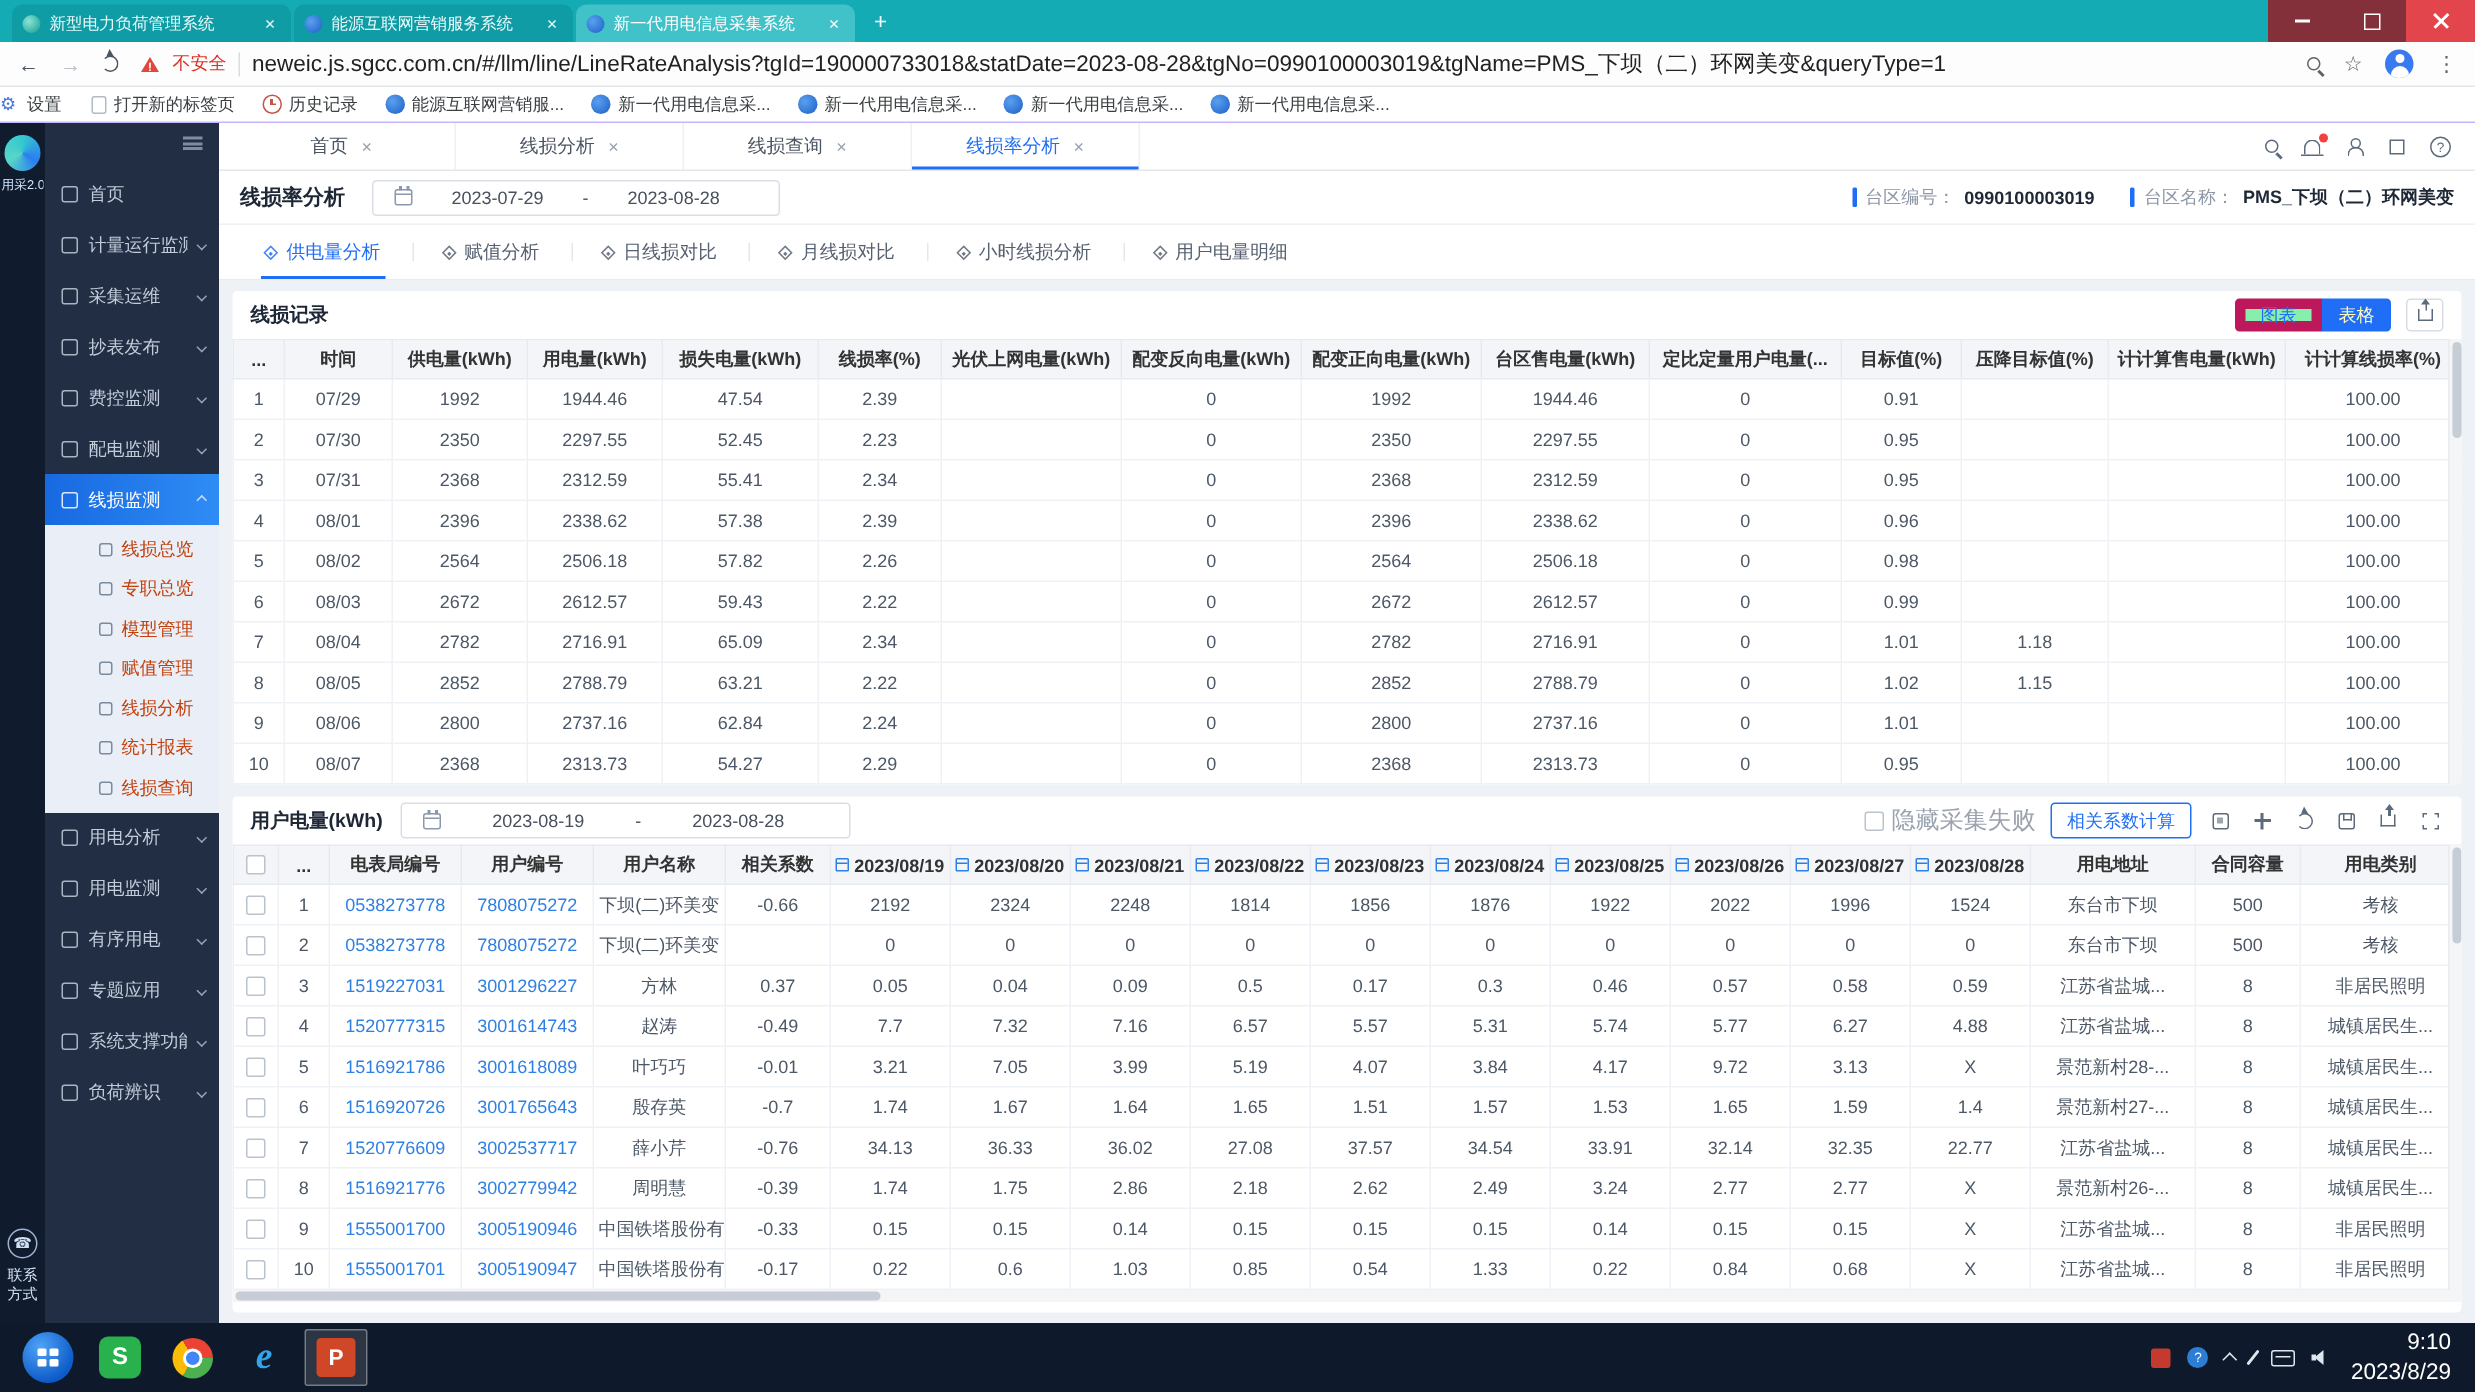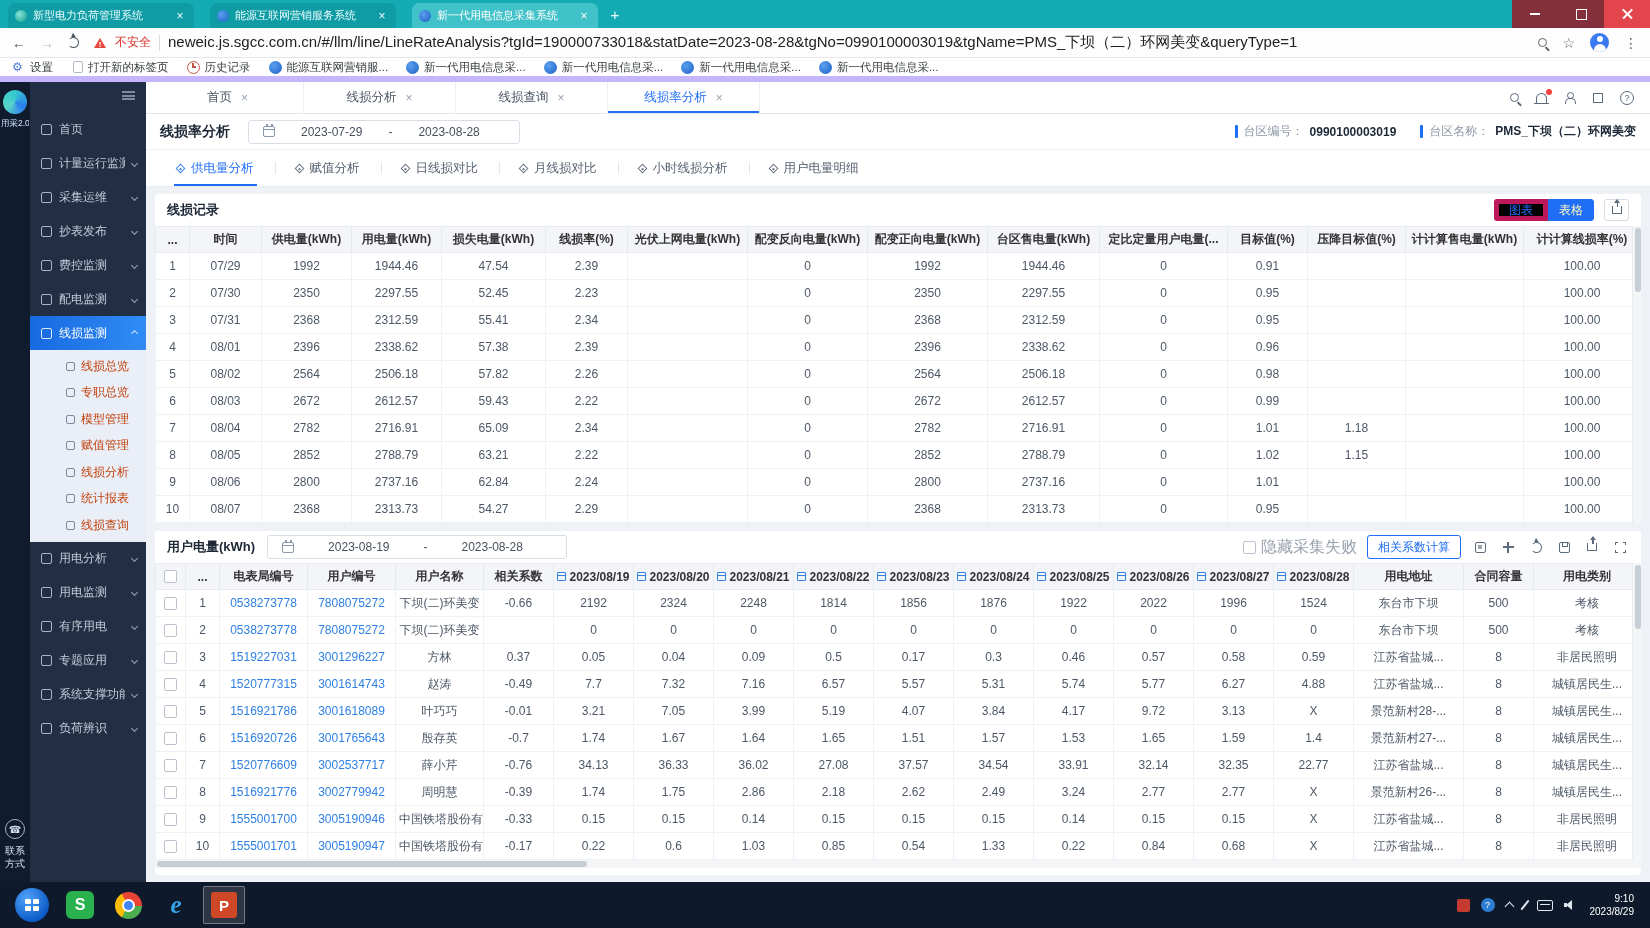--- a/index.html
+++ b/index.html
@@ -2,21 +2,21 @@
 <html><head>
 <meta charset="utf-8">
 <style>
 *{margin:0;padding:0;box-sizing:border-box;}
 html,body{width:1650px;height:928px;overflow:hidden;}
 body{font-family:"Liberation Sans","DejaVu Sans",sans-serif;font-size:12px;background:#fff;}
 .screen{position:absolute;inset:0;display:flex;flex-direction:column;}
 
 
 .titlebar{height:28px;background:#14abb4;display:flex;align-items:flex-end;position:relative;flex:none;}
-.btabs{display:flex;align-items:center;padding-left:8px;gap:14px;}
+.btabs{display:flex;align-items:center;padding-left:8px;}
 .btab{width:186px;height:25px;background:#0f9ca5;border-radius:7px 7px 0 0;display:flex;align-items:center;padding:0 7px;margin-right:2px;color:#e8fbfc;}
 .btab.active{background:#41c1c8;color:#fff;}
 .btab-t{flex:1;font-size:11px;white-space:nowrap;overflow:hidden;margin:0 6px;}
 .btab-x{width:14px;height:14px;border-radius:50%;display:flex;align-items:center;justify-content:center;font-size:12px;flex:none;}
 .btab-x::before{content:"×";}
 .favicon{width:12px;height:12px;border-radius:50%;flex:none;}
 .fav-power{background:radial-gradient(circle at 35% 35%,#8ae4d6,#0f9d8e);}
 .fav-globe{background:radial-gradient(circle at 35% 35%,#5aa0f0,#1b5fc4);}
 .newtab-btn{width:26px;height:22px;margin:0 0 3px 2px;display:flex;align-items:center;justify-content:center;color:#eafeff;}
 .newtab-btn::before{content:"+";font-size:15px;}
@@ -46,21 +46,21 @@
 .nav-right{margin-left:auto;display:flex;align-items:center;gap:15px;flex:none;}
 .i-search{width:9px;height:9px;border:1.5px solid #5f6368;border-radius:50%;position:relative;display:inline-block;}
 .i-search::after{content:"";position:absolute;right:-4px;bottom:-3px;width:5px;height:1.5px;background:#5f6368;transform:rotate(45deg);}
 .i-star::before{content:"☆";font-size:14px;color:#5f6368;}
 .avatar18{width:19px;height:19px;border-radius:50%;background:#3a7af0;position:relative;overflow:hidden;}
 .avatar18::before{content:"";position:absolute;top:3px;left:6.5px;width:6px;height:6px;border-radius:50%;background:#fff;}
 .avatar18::after{content:"";position:absolute;top:11px;left:3.5px;width:12px;height:8px;border-radius:6px 6px 0 0;background:#fff;}
 .i-dots::before{content:"⋮";font-size:14px;color:#5f6368;}
 
 
-.bkbar{height:24px;background:#fff;border-bottom:6px solid #c4b5fd;display:flex;align-items:center;padding:0 12px;gap:18px;flex:none;}
+.bkbar{height:24px;background:#fff;border-bottom:1px solid #c4b5fd;display:flex;align-items:center;padding:0 0;gap:18px;flex:none;}
 .bk{display:flex;align-items:center;gap:5px;color:#3c4043;font-size:11.5px;white-space:nowrap;}
 .bk-ico{width:13px;height:13px;flex:none;position:relative;}
 .bk-ico.gear::before{content:"⚙";color:#4a7bd8;font-size:12px;position:absolute;top:-1px;left:0;}
 .bk-ico.page{border:1px solid #b3b9c2;border-radius:2px;background:#fff;width:10px;height:12px;margin-left:2px;}
 .bk-ico.history{border-radius:50%;border:1.5px solid #c2564a;}
 .bk-ico.history::before{content:"";position:absolute;left:4.5px;top:1.5px;width:1.5px;height:4px;background:#c2564a;}
 .bk-ico.history::after{content:"";position:absolute;left:4.5px;top:4.5px;width:3.5px;height:1.5px;background:#c2564a;}
 .bk-ico.site{border-radius:50%;background:radial-gradient(circle at 35% 35%,#5aa0f0,#1b5fc4);}
 
 
@@ -132,21 +132,21 @@
 
 
 .content{flex:1;padding:7px 9px;display:flex;flex-direction:column;gap:8px;min-height:0;overflow:hidden;}
 .panel{background:#fff;border-radius:3px;position:relative;}
 .p2{flex:1;min-height:0;overflow:hidden;display:flex;flex-direction:column;}
 .pheadrow{height:32px;display:flex;align-items:center;padding:0 12px;gap:12px;flex:none;}
 .ttl{font-weight:bold;font-size:13px;color:#1d2736;white-space:nowrap;}
 .p-right{margin-left:auto;display:flex;align-items:center;gap:10px;}
 .vtoggle{display:flex;}
 .btn-sm{height:22px;padding:0 10px;font-size:12px;display:flex;align-items:center;}
-.btn-outline{border:5px solid #be185d;color:#1f6ef5;background:#000000;border-radius:3px 0 0 3px;}
+.btn-outline{border:7px solid #be185d;color:#1f6ef5;background:#86efac;border-radius:3px 0 0 3px;}
 .btn-fill{background:#1f6ef5;color:#fef9c3;border:1px solid #1f6ef5;border-radius:0 3px 3px 0;}
 .icon-btn{width:25px;height:22px;border:1px solid #d8dde4;border-radius:3px;display:flex;align-items:center;justify-content:center;color:#5b6b7c;}
 .i-out{width:10px;height:8px;border:1px solid currentColor;border-top:none;position:relative;display:inline-block;}
 .i-out::before{content:"";position:absolute;left:4px;top:-5px;width:1.5px;height:6px;background:currentColor;}
 .i-out::after{content:"";position:absolute;left:1.5px;top:-7px;border-left:3.5px solid transparent;border-right:3.5px solid transparent;border-bottom:4px solid currentColor;}
 
 .tblwrap{position:relative;}
 table.tbl{width:100%;border-collapse:collapse;table-layout:fixed;}
 .tbl th{background:#f3f5f9;border:1px solid #e7ebf1;height:26px;font-size:12px;color:#333;font-weight:bold;white-space:nowrap;overflow:hidden;padding:0 2px;text-align:center;}
 .tbl td{border:1px solid #eef1f5;height:27px;font-size:12px;color:#4d5866;text-align:center;white-space:nowrap;overflow:hidden;padding:0 3px;}
@@ -193,21 +193,21 @@
 .tray-red{width:13px;height:13px;background:#c43a2f;border-radius:2px;}
 .tray-q{width:14px;height:14px;border-radius:50%;background:#2d7dd2;color:#fff;font-size:9px;display:flex;align-items:center;justify-content:center;}
 .tray-q::before{content:"?";}
 .chup{width:7px;height:7px;border-left:1.6px solid #dfe6ee;border-top:1.6px solid #dfe6ee;transform:rotate(45deg);margin-top:3px;}
 .pen{width:2px;height:12px;background:#dfe6ee;transform:rotate(38deg);border-radius:1px;}
 .kbdico{width:16px;height:11px;border:1px solid #dfe6ee;border-radius:2px;position:relative;}
 .kbdico::before{content:"";position:absolute;left:2px;right:2px;top:3px;height:1px;background:#dfe6ee;}
 .spk{width:11px;height:11px;position:relative;}
 .spk::before{content:"";position:absolute;left:0;top:3.5px;width:3px;height:4px;background:#dfe6ee;}
 .spk::after{content:"";position:absolute;left:2px;top:0;border-top:5.5px solid transparent;border-bottom:5.5px solid transparent;border-right:6.5px solid #dfe6ee;}
-.clock{text-align:right;font-size:10px;line-height:1.35;color:#fff;margin:0 8px 0 4px;white-space:nowrap;}
+.clock{text-align:right;font-size:15px;line-height:1.35;color:#fff;margin:0 8px 0 4px;white-space:nowrap;}
 </style>
 </head>
 <body>
 
 <div class="screen">
 
   <div class="titlebar">
     <div class="btabs" id="btabs">
         <div class="btab">
           <span class="favicon fav-power"></span>

